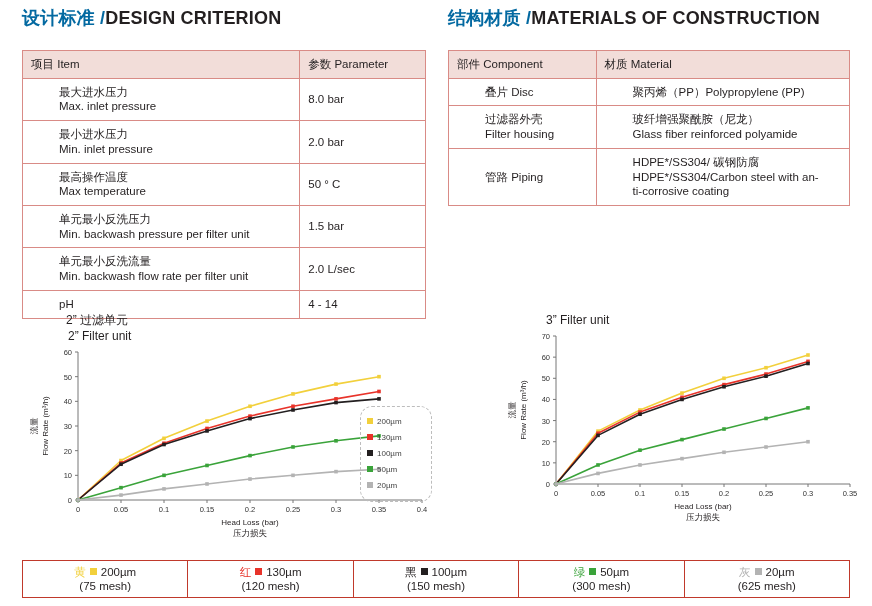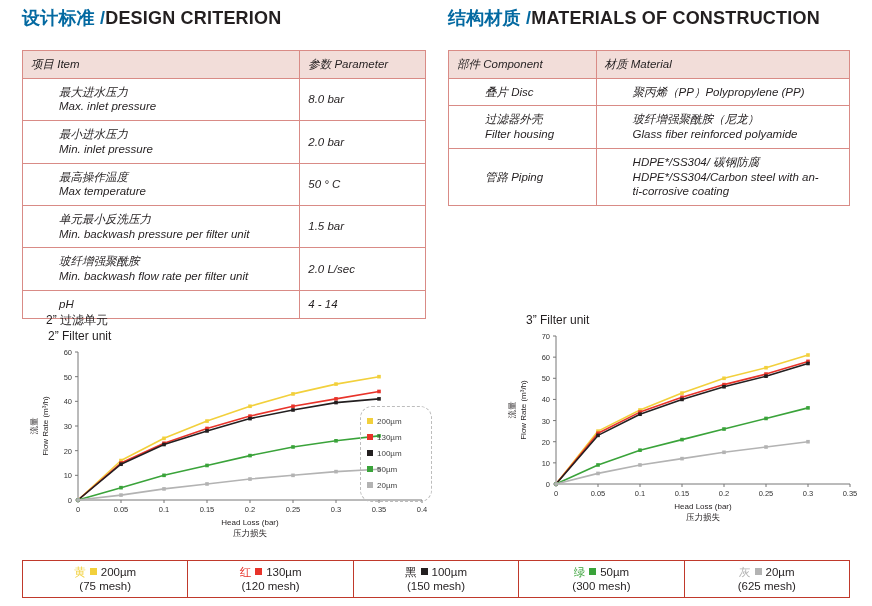--- a/index.html
+++ b/index.html
@@ -24,21 +24,20 @@
   .sec-title .en { color: #231f20; font-weight: bold; text-align: right; }
   #title-left  { left: 22px; top: 6px; }
   #title-right { left: 448px; top: 6px; }
 
   
   table.spec {
     position: absolute;
     border-collapse: collapse;
     font-size: 11.5px;
     line-height: 1.28;
-    font-style: italic;
   }
   table.spec td, table.spec th {
     border: 1px solid #d98b86;
     padding: 6px 8px;
     vertical-align: middle;
     text-align: left;
     font-weight: normal;
     color: #231f20;
   }
   table.spec thead th {
@@ -55,21 +54,21 @@
 
   
   .chart-block { position: absolute; }
   #chart-left  { left: 22px;  top: 312px; width: 410px; height: 240px; }
   #chart-right { left: 500px; top: 312px; width: 360px; height: 240px; }
 
   .chart-caption {
     font-size: 12px;
     line-height: 1.35;
     color: #231f20;
-    margin-left: 24px;
+    margin-left: 44px;
   }
   .chart-caption .l2 { padding-left: 2px; }
 
   .plot-wrap { position: relative; }
 
   svg.plot { display: block; }
 
   
   .legend-box {
     position: absolute;
@@ -155,21 +154,21 @@
       </tr>
       <tr>
         <td>
           <span class="cellline">单元最小反洗压力</span>
           <span class="cellline">Min. backwash pressure per filter unit</span>
         </td>
         <td>1.5 bar</td>
       </tr>
       <tr>
         <td>
-          <span class="cellline">玻纤增强聚酰胺</span>
+          <span class="cellline">单元最小反洗流量</span>
           <span class="cellline">Min. backwash flow rate per filter unit</span>
         </td>
         <td>2.0 L/sec</td>
       </tr>
       <tr>
         <td>
           <span class="cellline">pH</span>
         </td>
         <td>4 - 14</td>
       </tr>

